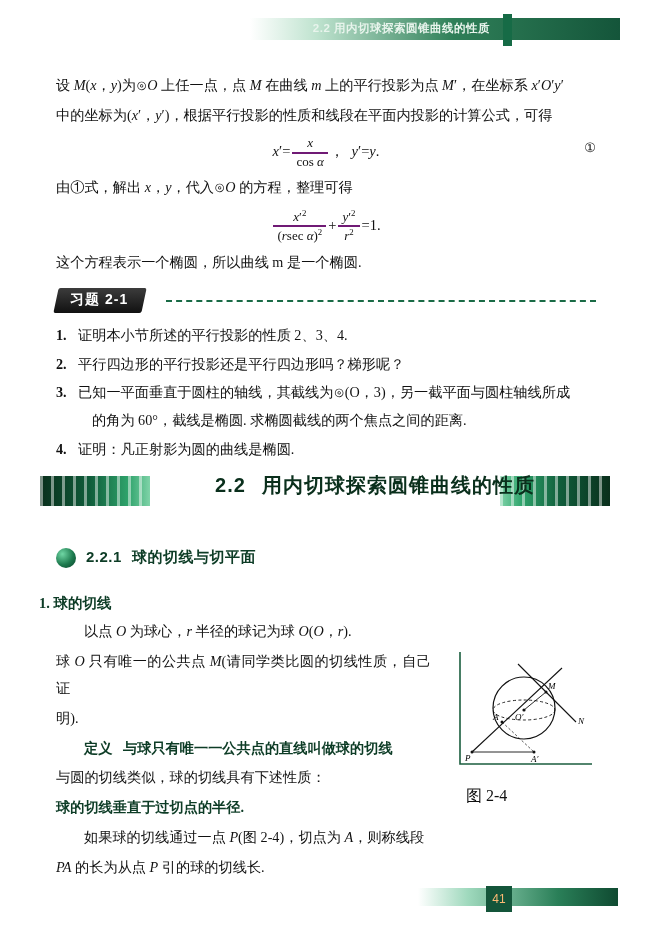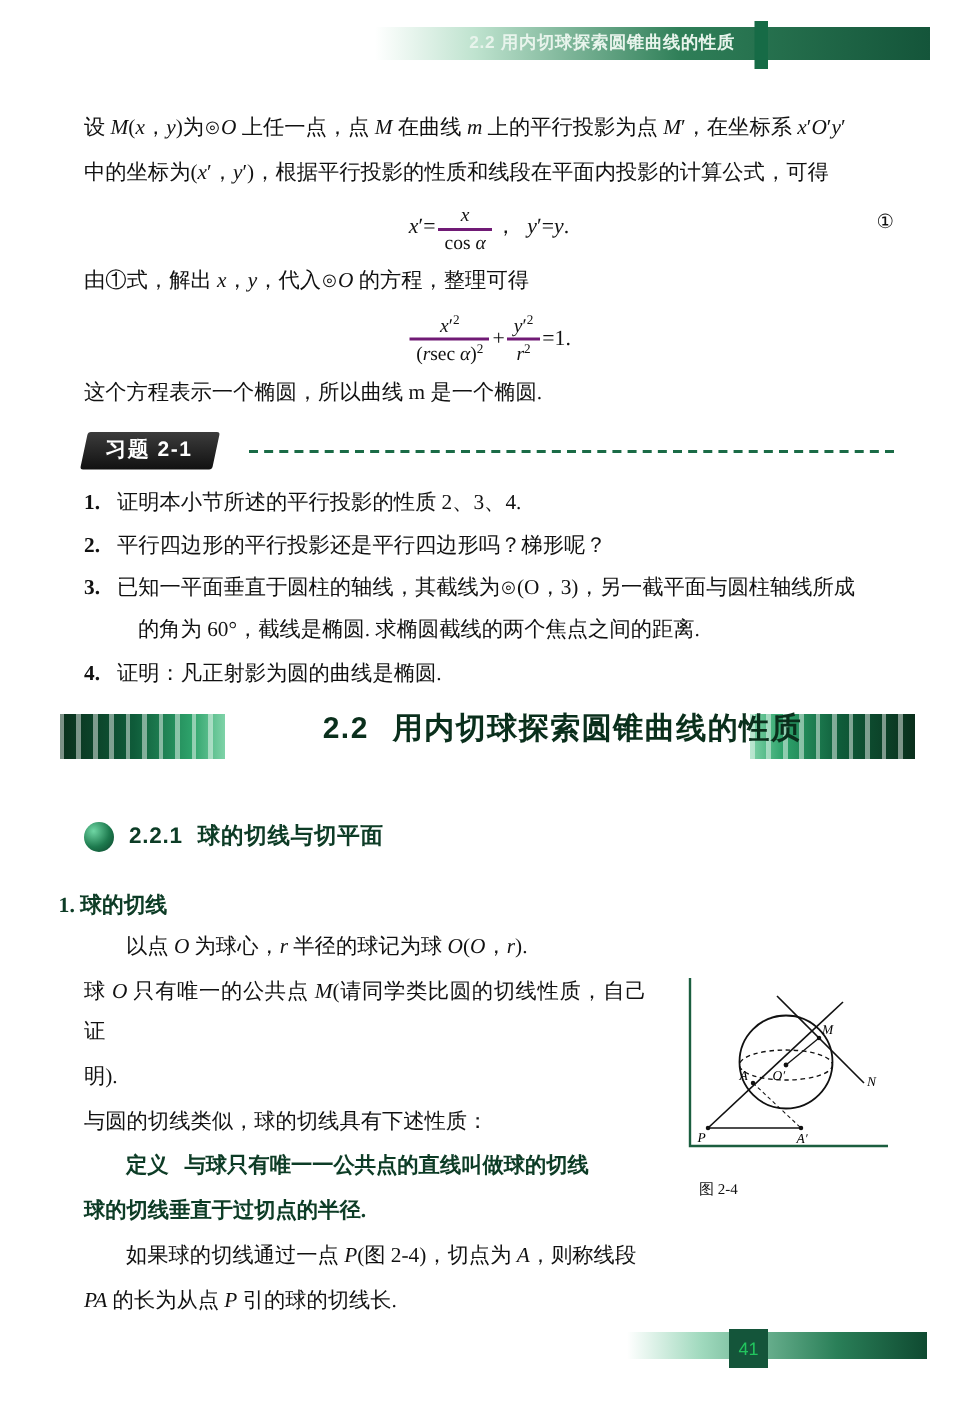--- a/index.html
+++ b/index.html
@@ -238,41 +238,41 @@
     position: absolute;
     left: 452px;
     top: 648px;
     width: 148px;
     height: 130px;
   }
   .fig-caption {
     position: absolute;
     left: 466px;
     top: 786px;
-    font-size: 10px;
+    font-size: 16px;
     font-family: "Liberation Serif", serif;
   }
 
   
   .footer-band {
     position: absolute;
     left: 418px;
     bottom: 28px;
     width: 200px;
     height: 18px;
     background: linear-gradient(to right, #ffffff 0%, #9fd9bd 25%, #2a7f58 70%, #0f4a31 100%);
   }
   .footer-tab {
     position: absolute;
     right: 18px;
     bottom: 22px;
     width: 26px;
     height: 26px;
     background: #14553a;
-    color: #22c55e;
+    color: #fdba74;
     font-family: "Liberation Sans", sans-serif;
     font-size: 12px;
     text-align: center;
     line-height: 26px;
   }
 </style>
 </head>
 <body>
 
 <div class="page">
@@ -346,24 +346,24 @@
       <span class="no">2.2.1</span><span>球的切线与切平面</span>
     </div>
   </div>
 
   <div class="ssh">1. 球的切线</div>
 
   <div class="lower-text">
     <div class="p indent">以点 <span class="it">O</span> 为球心，<span class="it">r</span> 半径的球记为球 <span class="it">O</span>(<span class="it">O</span>，<span class="it">r</span>).</div>
     <div class="p narrow">球 <span class="it">O</span> 只有唯一的公共点 <span class="it">M</span>(请同学类比圆的切线性质，自己证</div>
     <div class="p narrow">明).</div>
-    <div class="p narrow">与圆的切线类似，球的切线具有下述性质：</div>
     <div class="p indent narrow">
       <span class="bold-green">定义</span>&nbsp;&nbsp;&nbsp;<span class="bold-green">与球只有唯一一公共点的直线叫做球的切线</span>
     </div>
+    <div class="p narrow">与圆的切线类似，球的切线具有下述性质：</div>
     <div class="p bold-green narrow">球的切线垂直于过切点的半径.</div>
     <div class="p indent narrow">如果球的切线通过一点 <span class="it">P</span>(图 2-4)，切点为 <span class="it">A</span>，则称线段</div>
     <div class="p"><span class="it">PA</span> 的长为从点 <span class="it">P</span> 引的球的切线长.</div>
 
   </div>
 
   <div class="figure-box">
     <svg width="148" height="130" viewBox="0 0 148 130">
 
       <path d="M8 4 L8 116 L140 116" fill="none" stroke="#1b5e3f" stroke-width="1.6"></path>

